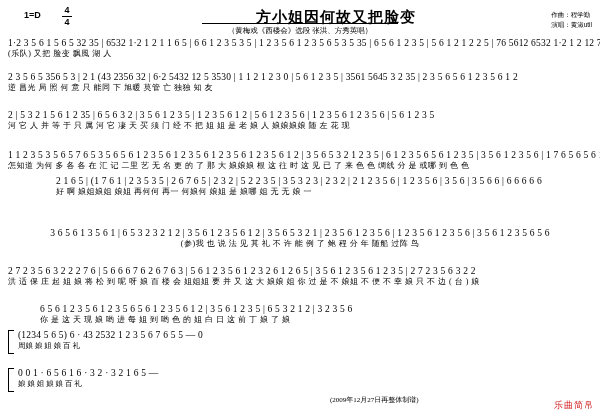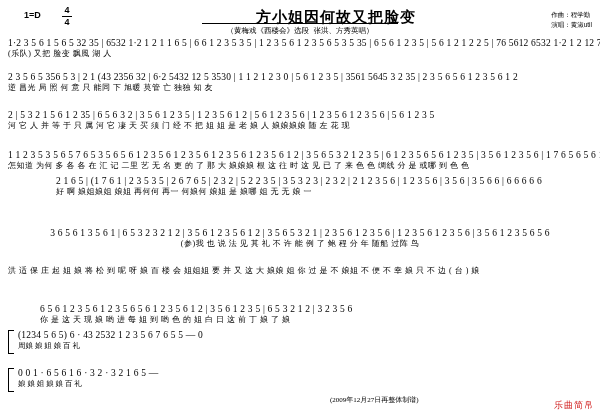--- a/index.html
+++ b/index.html
@@ -17,21 +17,21 @@
   .title{
     position:absolute;left:0;top:8px;width:600px;text-align:center;
     font-family:"Liberation Serif", serif;
     font-weight:bold;font-size:15px;letter-spacing:1px;margin-left:36px;
   }
   .title-underline{
     position:absolute;left:202px;top:23px;width:196px;height:1px;background:#000;
   }
   .subtitle{
     position:absolute;left:0;top:26px;width:600px;text-align:center;
-    font-size:7.5px;font-family:Liberation Mono, monospace;
+    font-size:7.5px;font-family:Liberation Sans, sans-serif;
   }
   .key-sig{
     position:absolute;left:24px;top:10px;font-size:9px;font-weight:bold;
   }
   .meter{
     position:absolute;left:62px;top:6px;font-size:9px;font-weight:bold;
     text-align:center;line-height:9px;
   }
   .meter .num{display:block;}
   .meter .bar{display:block;width:10px;height:1px;background:#000;margin:1px auto;}
@@ -118,20 +118,21 @@
     <div class="notes">2 1 6 5 | (1 7 6 1 | 2 3 5 3 5 | 2 6 7 6 5 | 2 3 2 | 5 2 2 3 5 | 3 5 3 2 3 | 2 3 2 | 2 1 2 3 5 6 | 1 2 3 5 6 | 3 5 6 | 3 5 6 6 | 6 6 6 6 6</div>
     <div class="lyr">好                          啊             娘姐娘姐 娘姐 再何何            再一 何娘何            娘姐 是 娘哪 姐 无 无 娘 一</div>
   </div>
 
   <div class="sys" style="top:228px;text-align:center;">
     <div class="notes">3 6 5 6 1 3 5 6 1 | 6 5 3 2 3 2 1 2 | 3 5 6 1 2 3 5 6 1 2 | 3 5 6 5 3 2 1 | 2 3 5 6 1 2 3 5 6 | 1 2 3 5 6 1 2 3 5 6 | 3 5 6 1 2 3 5 6 5 6</div>
     <div class="lyr">(参)我 也 说 法 见 其 礼            不 许 能 例 了 鲍 程 分              年                        随船  过阵 鸟</div>
   </div>
 
   <div class="sys" style="top:266px;">
+    <div class="notes">2 7 2 3 5 6 3 2 2 2 7 6 | 5 6 6 6 7 6 2 6 7 6 3 | 5 6 1 2 3 5 6 1 2 3 2 6 1 2 6 5 | 3 5 6 1 2 3 5 6 1 2 3 5 | 2 7 2 3 5 6 3 2 2</div>
     <div class="lyr">洪 适  保   庄       起 姐 娘 将 松 到 呢 呀     娘  百 楼  会  姐姐姐 要 并 又 这 大 娘娘 姐  你 过 是 不 娘姐 不 便     不 幸 娘 只 不 边 ( 台 ) 娘</div>
   </div>
 
   <div class="sys" style="top:304px;margin-left:32px;">
     <div class="notes">6 5 6 1 2 3 5 6 1 2 3 5 6 5 6 1 2 3 5 6 1 2 | 3 5 6 1 2 3 5 | 6 5 3 2 1 2 | 3 2 3 5 6</div>
     <div class="lyr">你 是 这 天 现 娘 哟 进 每 姐 到 哟 色 的             姐 白 日 这 前 丁 娘 了 娘</div>
   </div>
 
   <div class="bracket" style="left:8px;top:330px;height:22px;"></div>
   <div class="sys" style="top:330px;left:18px;width:300px;">

